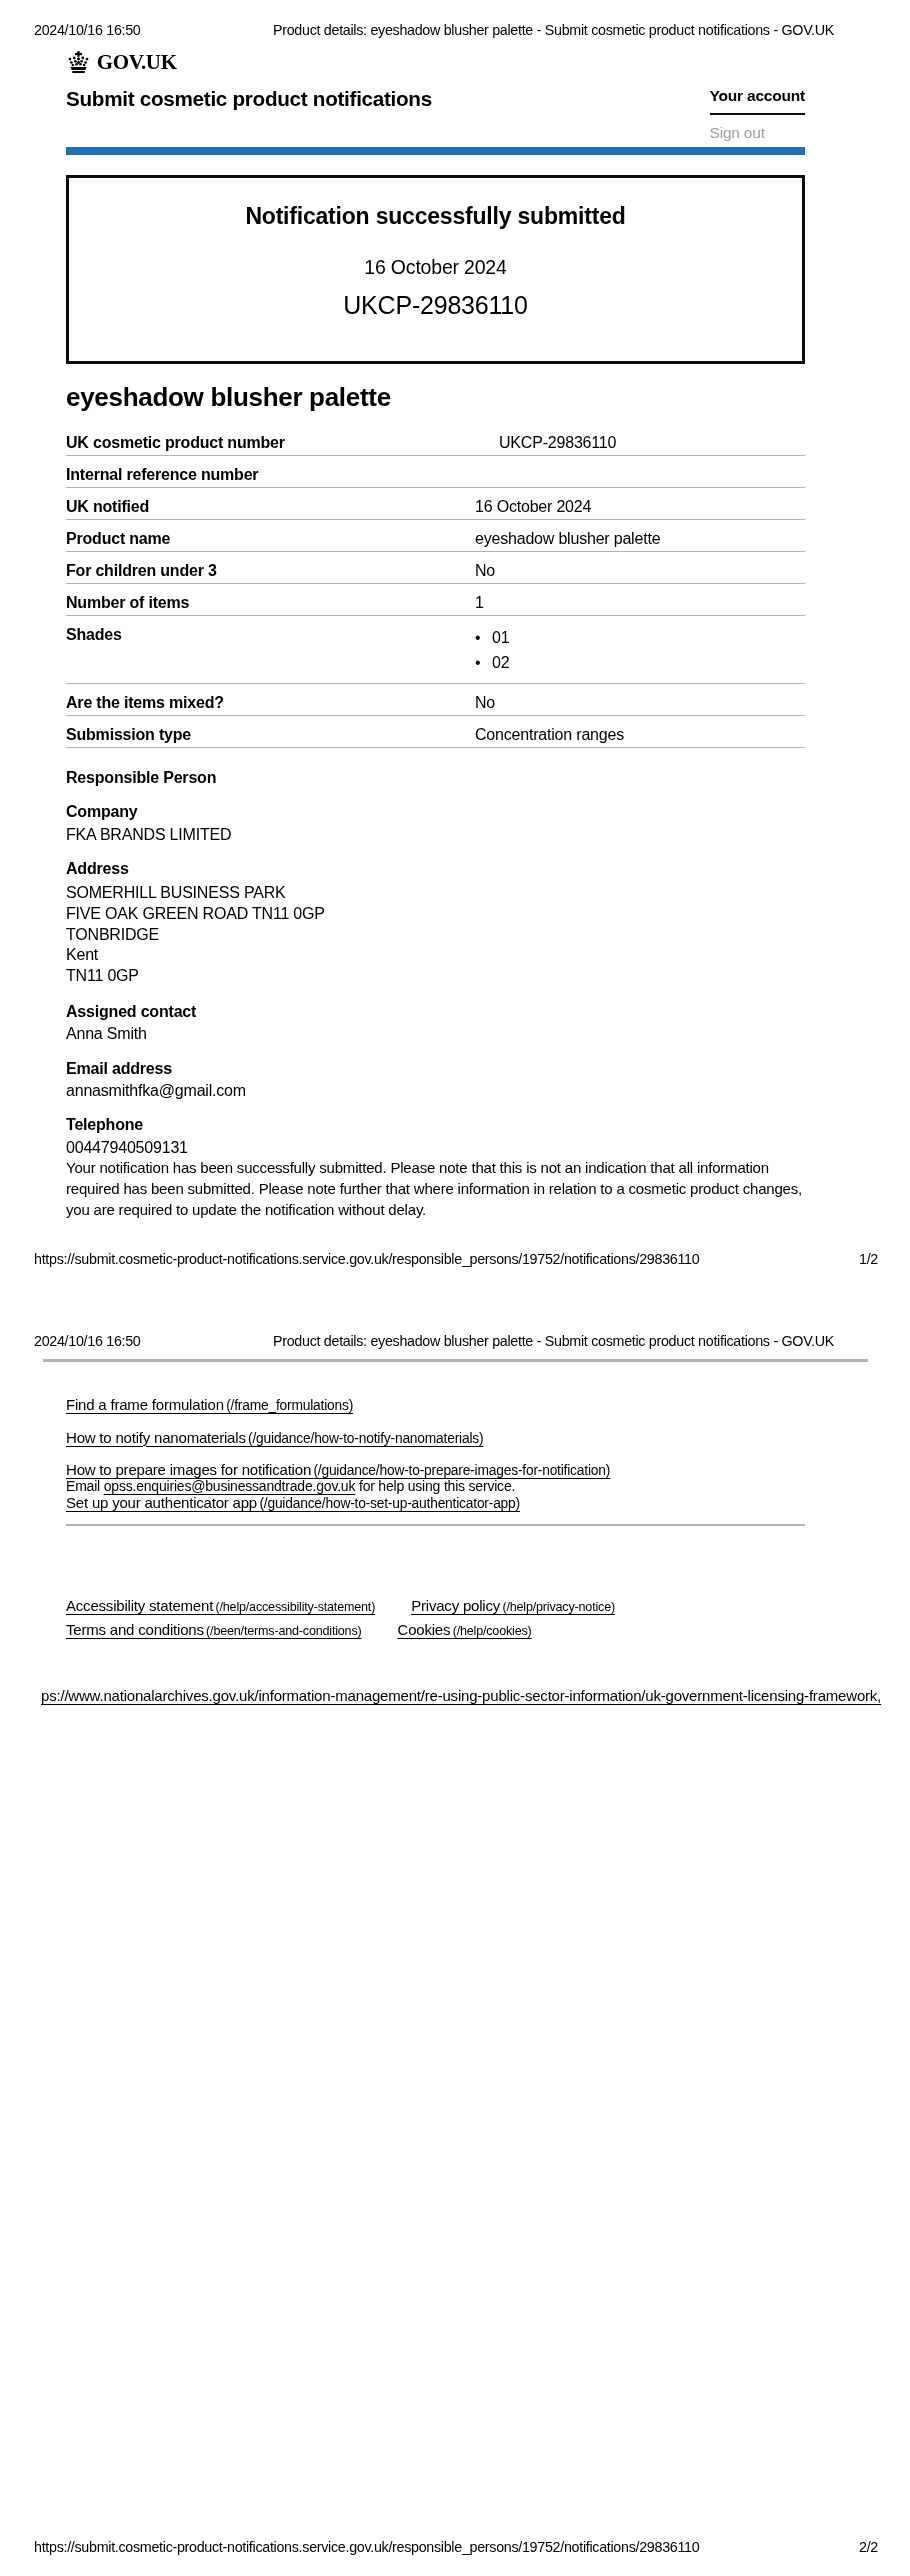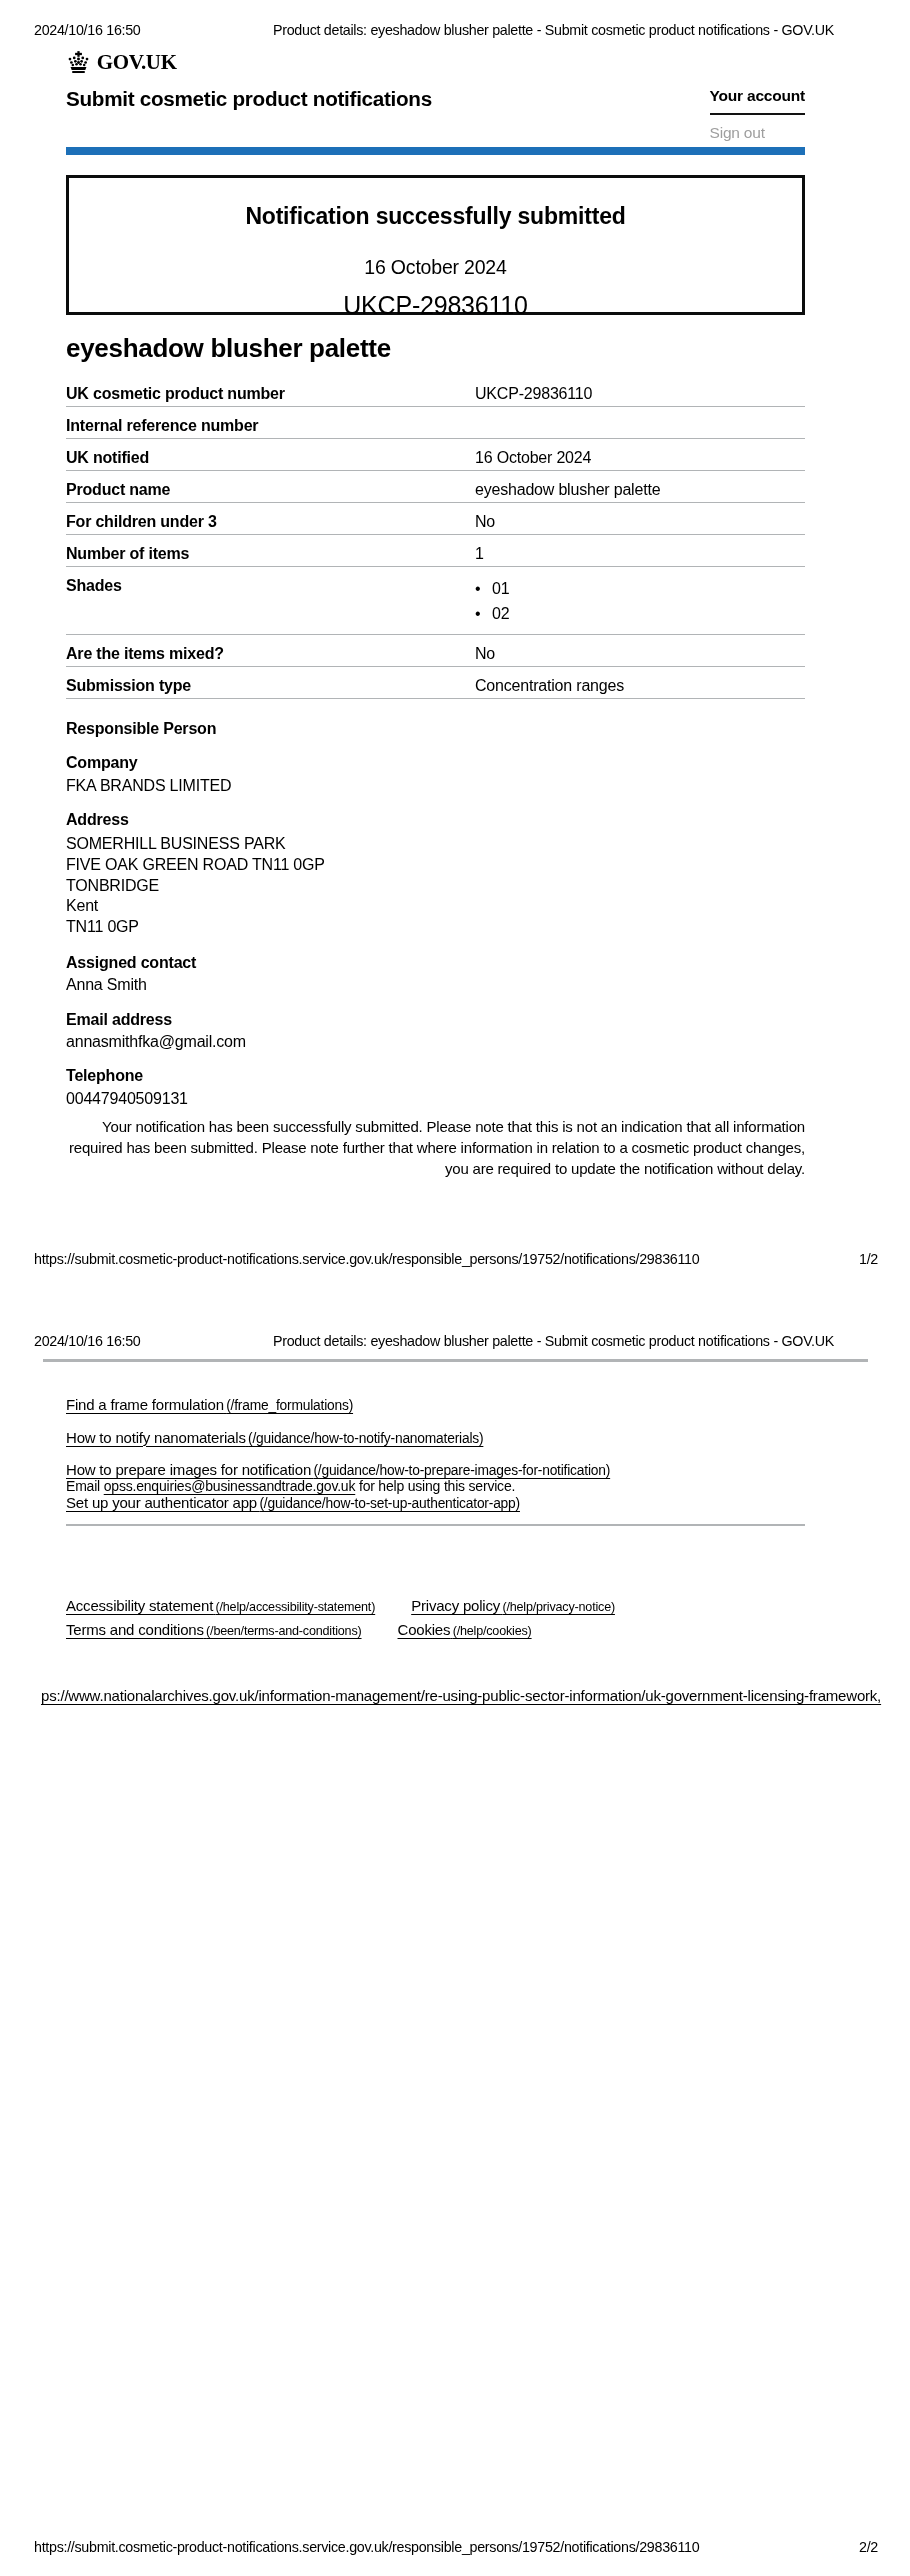--- a/index.html
+++ b/index.html
@@ -20,45 +20,45 @@
   
   .service-row{display:flex;justify-content:space-between;align-items:flex-start;margin-top:10.3px;}
   .service-name{font-size:20.7px;font-weight:700;letter-spacing:-0.3px;line-height:23px;}
   .account-block{text-align:left;}
   .account-link{display:inline-block;font-size:15.5px;font-weight:700;padding-bottom:8px;border-bottom:2.3px solid #121212;}
   .signout-link{display:block;font-size:15.5px;color:#9e9e9e;margin-top:9.2px;}
 
   .blue-bar{margin-top:4.6px;height:8.6px;background:#1d70b8;}
 
   
-  .panel{margin-top:19.5px;height:140px;border:3.4px solid #0b0c0c;box-sizing:border-box;text-align:center;}
+  .panel{margin-top:19.5px;height:189px;border:3.4px solid #0b0c0c;box-sizing:border-box;text-align:center;}
   .panel-title{margin-top:25px;font-size:23px;font-weight:700;line-height:27.6px;}
   .panel-date{margin-top:25px;font-size:19.5px;line-height:24px;}
   .panel-ref{margin-top:10.3px;font-size:25px;line-height:31px;}
 
   .h1{margin-top:20.7px;font-size:26px;font-weight:700;line-height:27.6px;letter-spacing:-0.3px;}
 
   
   .table{margin-top:18.4px;}
   .row{display:flex;padding:9.2px 0 2.3px 0;border-bottom:1.7px solid #b1b4b6;font-size:16px;line-height:19.5px;}
-  .row.first{padding-top:2.9px;}
+  .row.first{padding-top:2.9px;gap:24px;}
   .row.shades-row{padding-bottom:8px;}
   .row-label{width:409px;flex-shrink:0;font-weight:700;}
   .row-value{flex:1;}
   .shades-list{margin:0;padding:0;list-style:none;}
   .shades-list li{line-height:25px;}
   .shades-list li::before{content:"•";display:inline-block;width:17px;}
 
   
   .section-heading{margin-top:19.5px;font-size:16px;font-weight:700;line-height:19.5px;}
   .sub-label{margin-top:15px;font-size:16px;font-weight:700;line-height:19.5px;}
   .sub-value{margin-top:2.9px;font-size:16px;line-height:19.5px;}
   .addr-lines{margin-top:4.6px;font-size:16px;}
   .addr-lines div{line-height:20.7px;}
-  .notice{margin-top:8px;font-size:15px;line-height:21px;letter-spacing:-0.2px;text-align:right;}
+  .notice{margin-top:0;font-size:15px;line-height:21px;letter-spacing:-0.2px;}
 
   
   .divider1{position:absolute;left:43px;top:1359px;width:825px;height:2.9px;background:#b1b4b6;}
   .links-block{position:absolute;left:66px;top:1394px;}
   .related-link{display:block;margin-bottom:8.6px;line-height:21px;color:#000;text-decoration:underline;text-decoration-thickness:1.1px;text-underline-offset:3.4px;width:max-content;}
   .related-link .lbl{font-size:15px;text-decoration:underline;}
   .related-link .pth{font-size:13.8px;}
   .divider2{position:absolute;left:66px;top:1524px;width:739px;height:1.7px;background:#b1b4b6;}
   .email-line{position:absolute;left:66px;top:1478px;font-size:14px;}
   .email-line a{text-decoration:underline;text-decoration-thickness:1.1px;text-underline-offset:2.9px;color:#000;}

